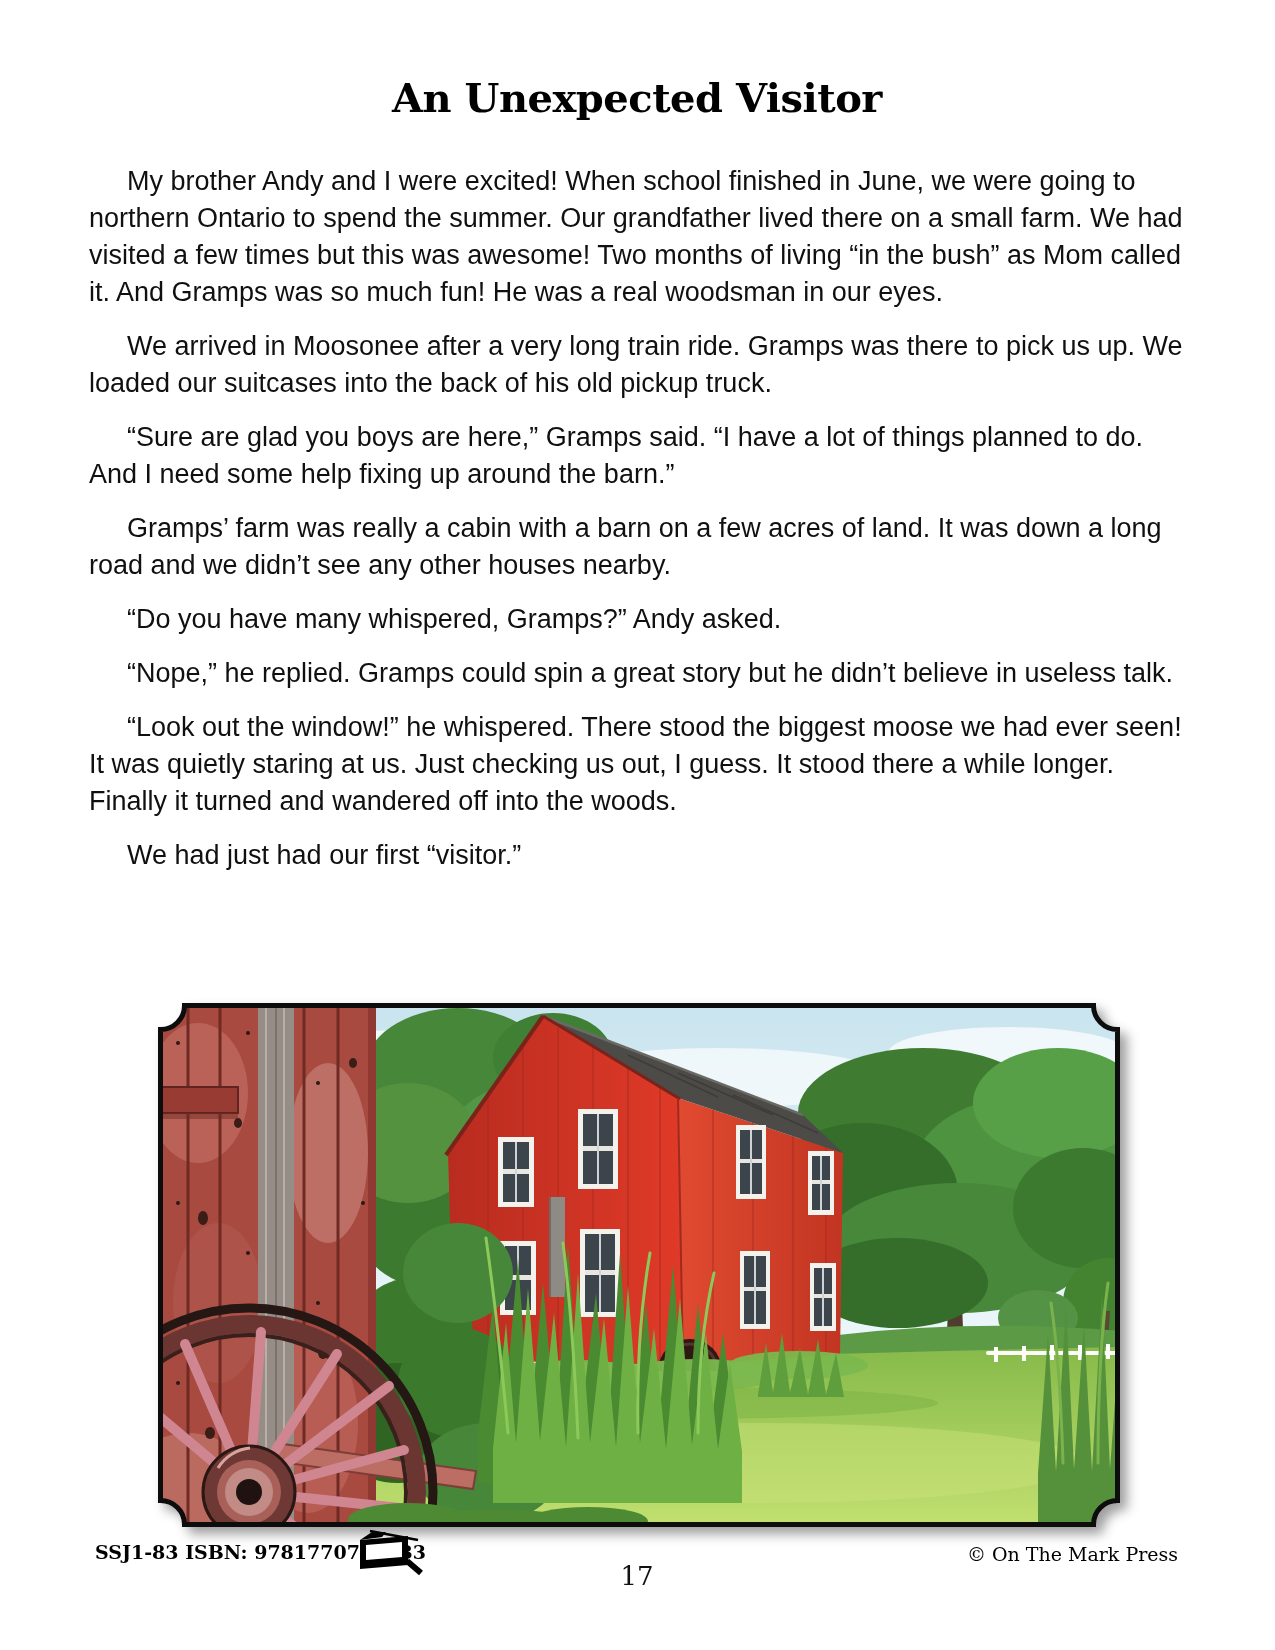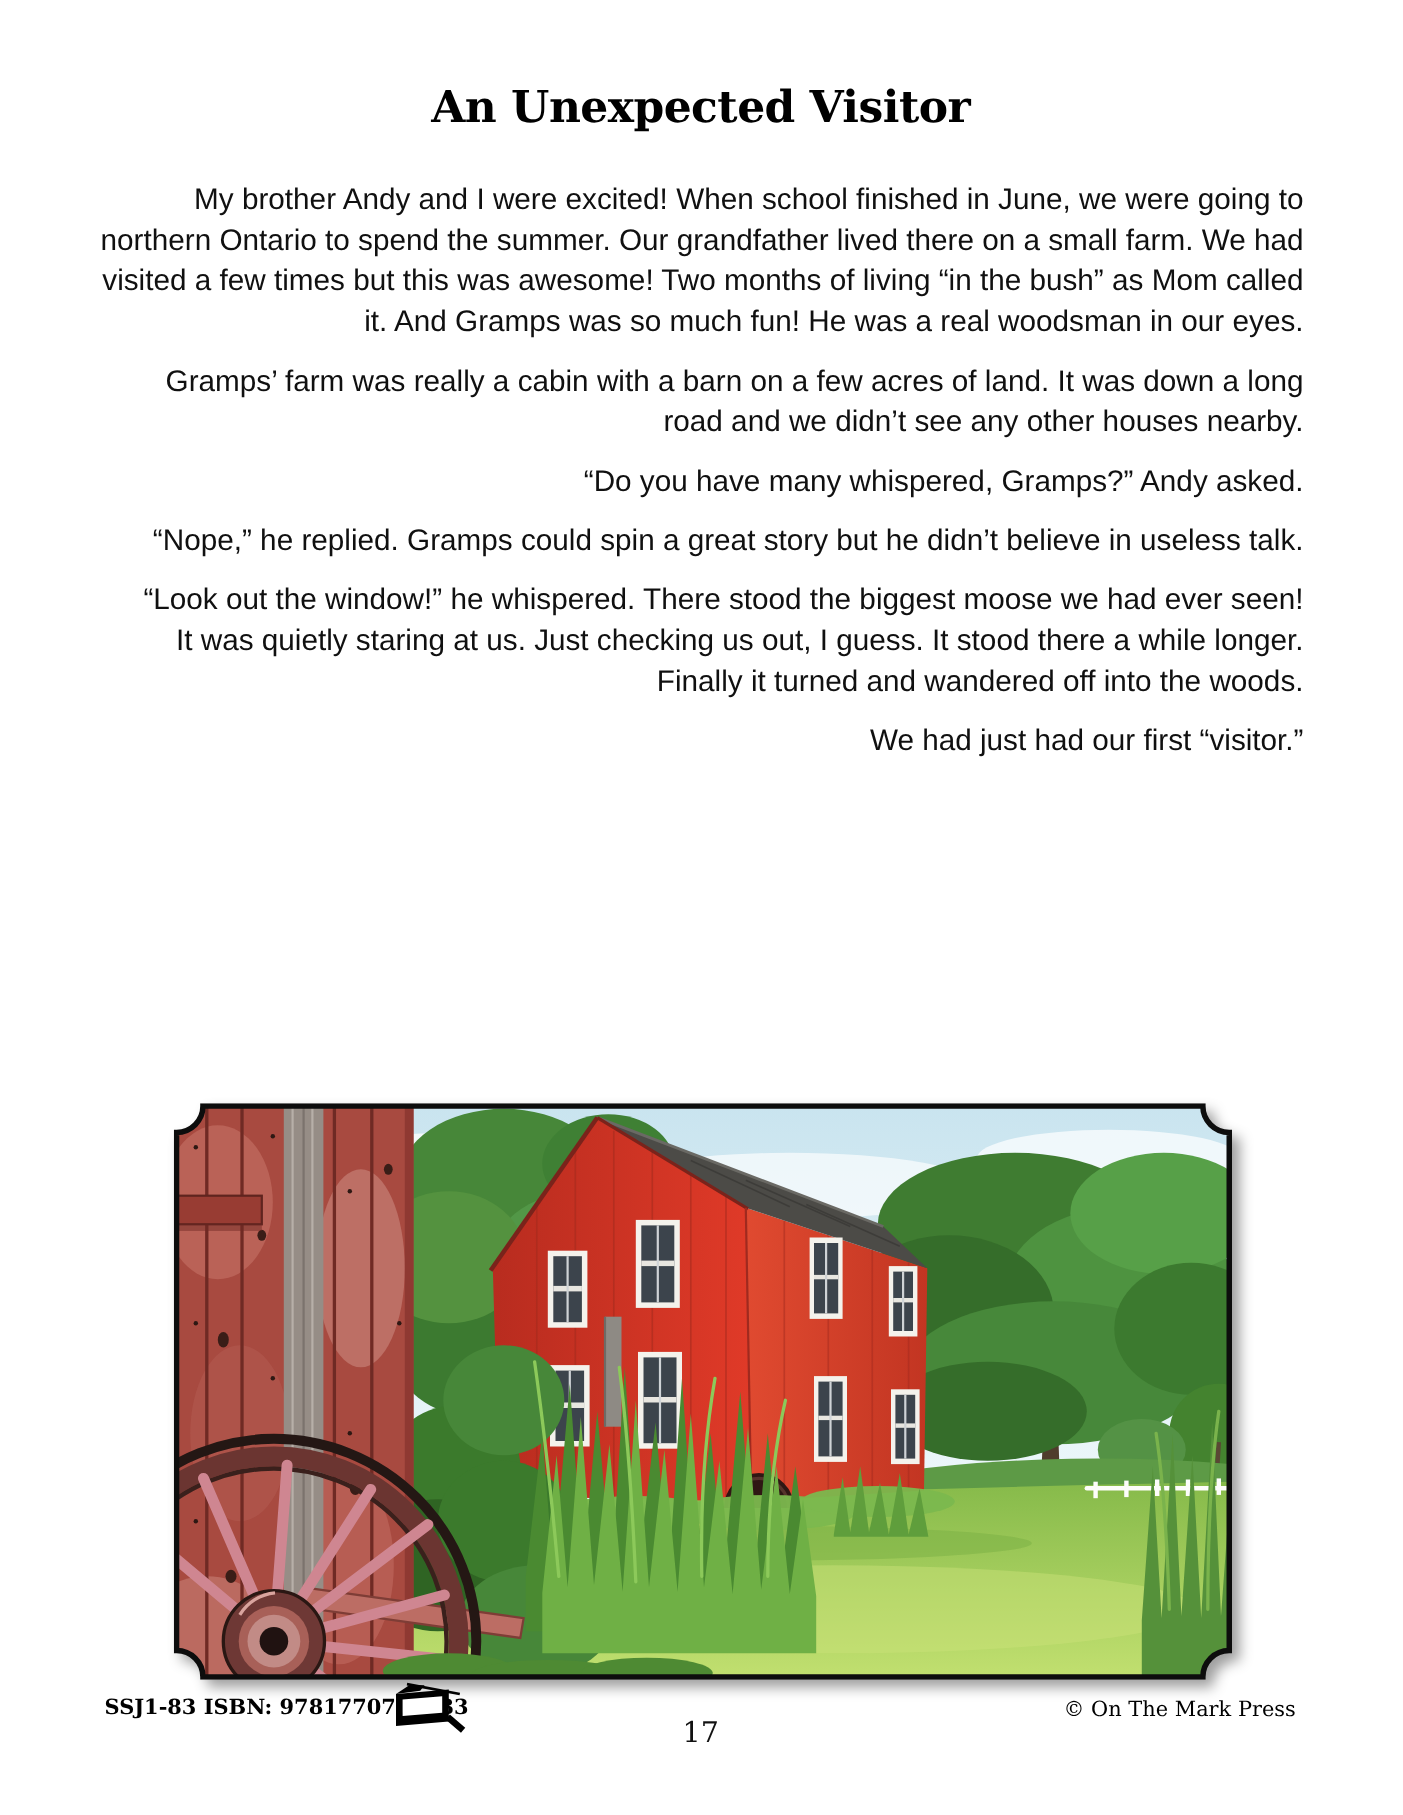--- a/index.html
+++ b/index.html
@@ -14,21 +14,21 @@
   .title{
     position:absolute;top:74px;left:89px;width:1096px;
     margin:0;text-align:center;
     font-family:"DejaVu Serif","Liberation Serif",serif;
     font-weight:700;font-size:40px;letter-spacing:-0.5px;color:#000;
   }
   .story{
     position:absolute;top:163px;left:89px;width:1096px;
     font-size:27px;line-height:37px;
   }
-  .story p{margin:0 0 17px 0;text-indent:38px;text-align:right;}
+  .story p{margin:0 0 17px 0;text-indent:38px;}
   .photo-wrap{
     position:absolute;left:158px;top:1003px;width:962px;height:524px;
     filter:drop-shadow(7px 7px 6px rgba(0,0,0,0.38));
   }
   .photo-wrap svg{display:block;}
   .footer-left{
     position:absolute;left:95px;top:1541px;
     font-family:"DejaVu Serif","Liberation Serif",serif;
     font-weight:700;font-size:19px;color:#000;
   }
@@ -46,20 +46,22 @@
 </style>
 </head>
 <body>
 
 <div class="page">
 
   <h1 class="title">An Unexpected Visitor</h1>
 
   <div class="story">
     <p>My brother Andy and I were excited! When school finished in June, we were going to northern Ontario to spend the summer. Our grandfather lived there on a small farm. We had visited a few times but this was awesome! Two months of living “in the bush” as Mom called it.  And Gramps was so much fun!  He was a real woodsman in our eyes.</p>
+    <p>We arrived in Moosonee after a very long train ride. Gramps was there to pick us up. We loaded our suitcases into the back of his old pickup truck.</p>
+    <p>“Sure are glad you boys are here,” Gramps said. “I have a lot of things planned to do. And I need some help fixing up around the barn.”</p>
     <p>Gramps’ farm was really a cabin with a barn on a few acres of land. It was down a long road and we didn’t see any other houses nearby.</p>
     <p>“Do you have many whispered, Gramps?” Andy asked.</p>
     <p>“Nope,” he replied. Gramps could spin a great story but he didn’t believe in useless talk.</p>
     <p>“Look out the window!” he whispered. There stood the biggest moose we had ever seen!  It was quietly staring at us. Just checking us out, I guess. It stood there a while longer. Finally it turned and wandered off into the woods.</p>
     <p>We had just had our first “visitor.”</p>
   </div>
 
   <div class="photo-wrap">
     <svg width="962" height="524" viewBox="0 0 962 524" xmlns="http://www.w3.org/2000/svg">
       <defs>

